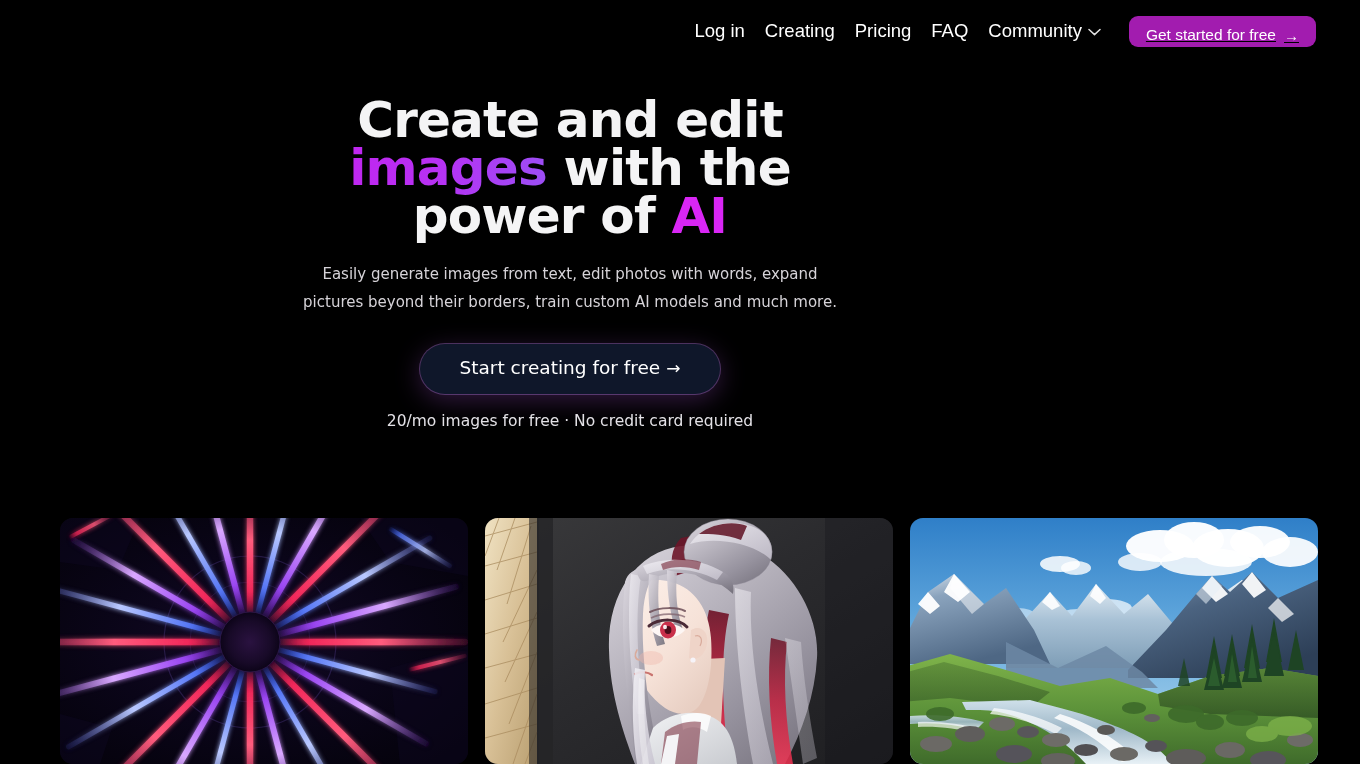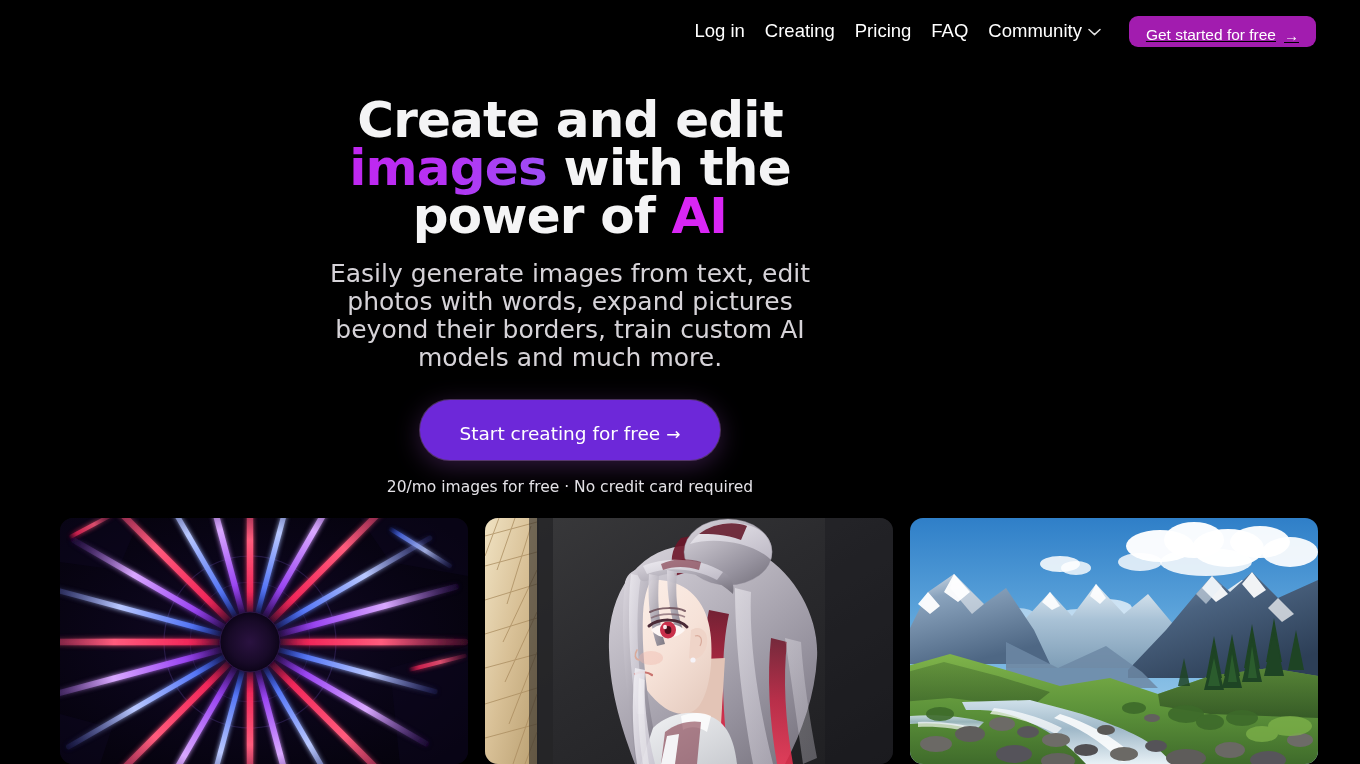--- a/index.html
+++ b/index.html
@@ -126,35 +126,35 @@
     -webkit-background-clip: text;
     background-clip: text;
     color: transparent;
     -webkit-text-fill-color: transparent;
   }
   .accent-ai { color: #d926f5; }
 
   .hero-sub {
     margin: 20px auto 0 auto;
     width: 540px;
-    font-size: 25px;
+    font-size: 15px;
     line-height: 28px;
     color: #d6d3d8;
     font-family: "DejaVu Sans", sans-serif;
   }
 
   .cta-wrap { margin-top: 28px; }
   .btn-cta {
-    background: #6d28d9;
+    background: #0f172a;
     color: #ffffff;
     border: none;
     border-radius: 999px;
     font-size: 18.5px;
     line-height: 1;
-    padding: 25px 40px 16px 40px;
+    padding: 15px 40px 16px 40px;
     display: inline-flex;
     align-items: center;
     gap: 6px;
     cursor: pointer;
     font-family: "DejaVu Sans", sans-serif;
     box-shadow: 0 0 0 1px rgba(190,130,235,.35), 0 6px 26px rgba(168,85,216,.30);
   }
   .btn-cta .arw { font-size: 17px; line-height: 1; }
 
   .cta-note {

